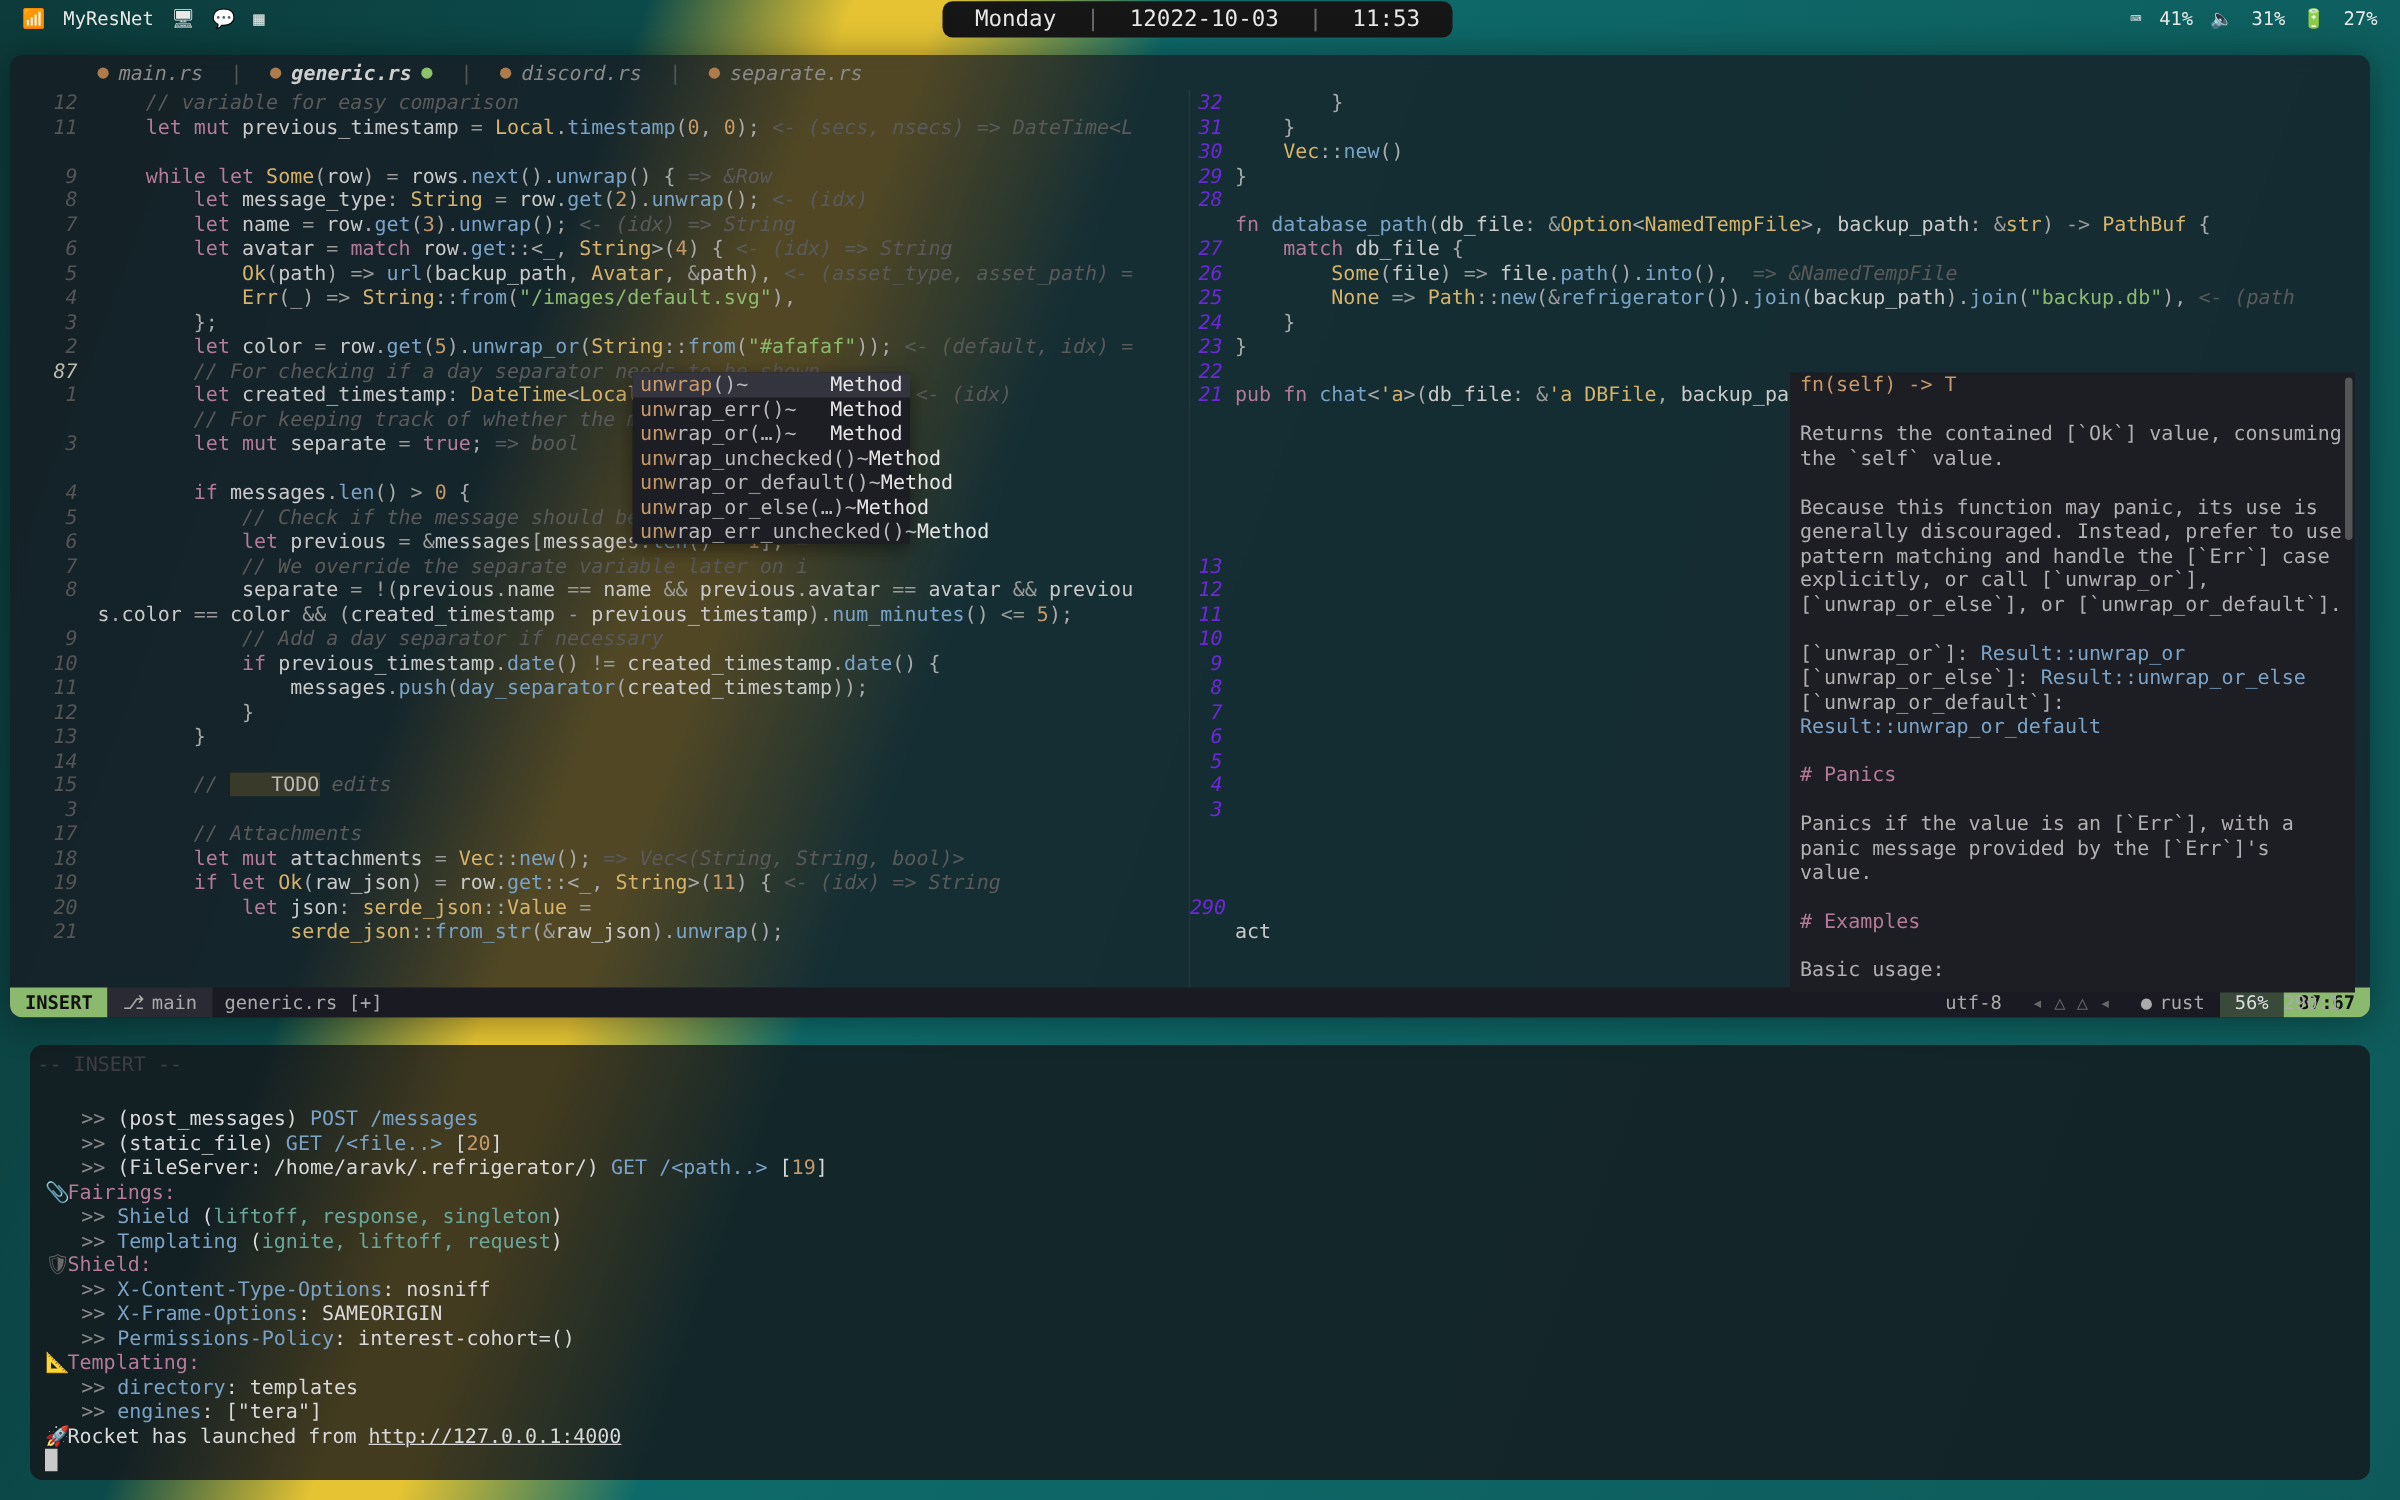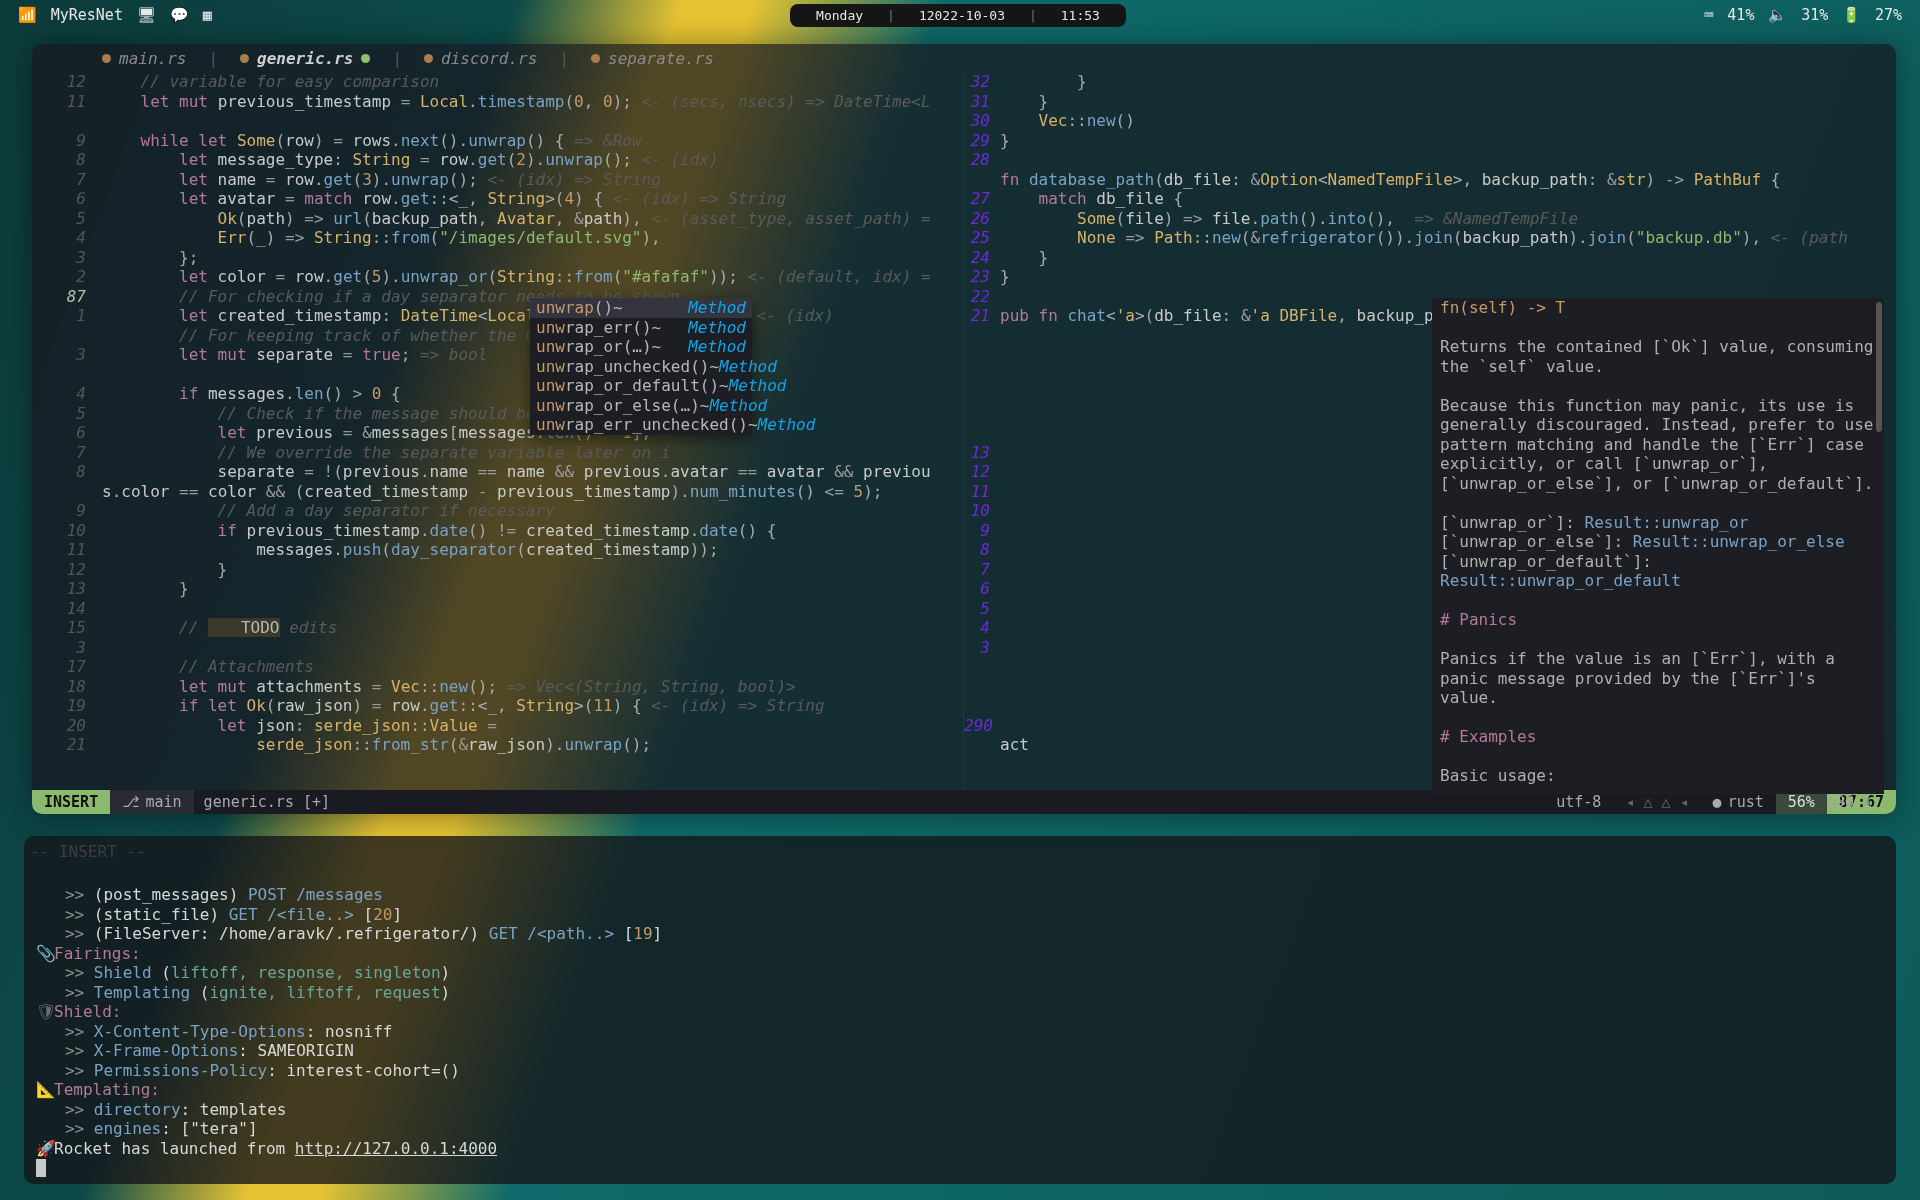--- a/index.html
+++ b/index.html
@@ -18,28 +18,28 @@
 #menubar {
   position: absolute; top: 0; left: 0; right: 0; height: 30px;
   display: flex; align-items: center; justify-content: space-between;
   padding: 0 18px;
   color: #e8e8e8; font-size: 15px;
 }
 #menubar .left, #menubar .right { display: flex; gap: 14px; align-items: center; }
 #menubar .center {
   background: #161616; border-radius: 8px;
   padding: 4px 26px; display: flex; gap: 24px; align-items: center;
-  font-size: 13px;
+  font-size: 18px;
 }
 #menubar .center .sep { opacity: .4; }
 #menubar .ico { display: inline-block; }
 
 
 #editor {
-  position: absolute; top: 44px; left: 32px; right: 24px; height: 770px;
+  position: absolute; top: 44px; left: 8px; right: 24px; height: 770px;
   background: rgba(24,24,32,0.72);
   backdrop-filter: blur(6px);
   border-radius: 10px;
   overflow: hidden;
   box-shadow: 0 2px 30px rgba(0,0,0,.4);
 }
 #tabs {
   display: flex; height: 28px; align-items: center;
   padding-left: 52px;
   font-size: 16px;
@@ -100,21 +100,21 @@
   box-shadow: 0 4px 16px rgba(0,0,0,.5);
   z-index: 20;
 }
 #popup .row {
   display: flex; justify-content: space-between;
   padding: 0px 6px; line-height: 19.5px;
 }
 #popup .row.sel { background: #34343e; }
 #popup .row .match { color: #c49a6a; }
 #popup .row .rest { color: #b8b8b8; }
-#popup .row .kind { color: #0ea5e9; font-style: italic; }
+#popup .row .kind { color: #e5e5e5; }
 
 
 #doc {
   position: absolute;
   top: 254px; right: 12px; width: 452px;
   background: #1d1d24;
   font-size: 16px; line-height: 19.5px;
   padding: 0 8px 8px 8px;
   color: #b0b0b0;
   z-index: 20;

